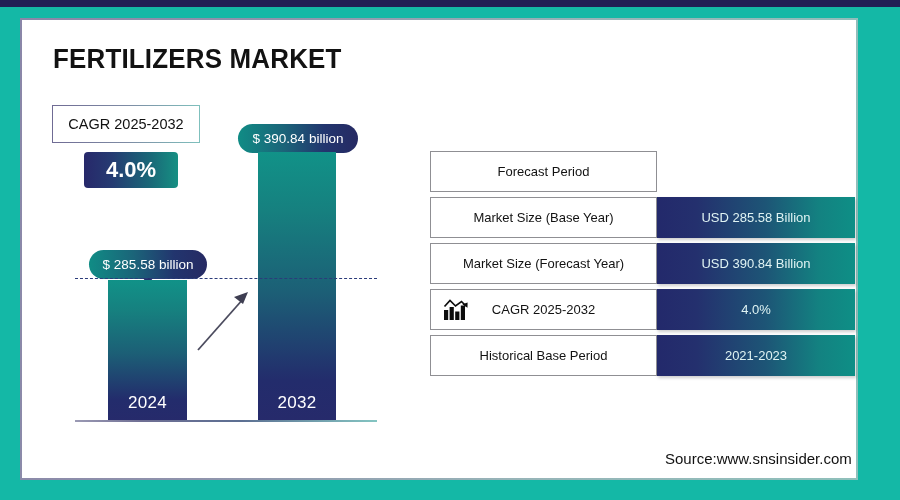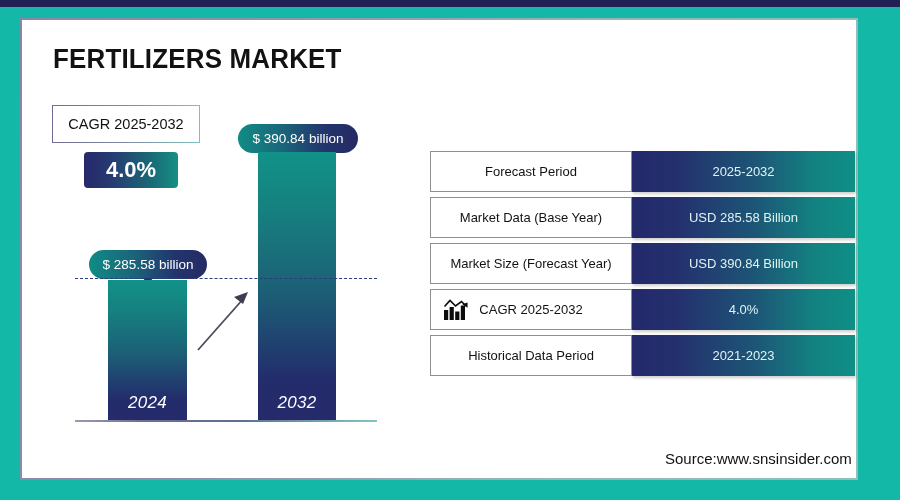--- a/index.html
+++ b/index.html
@@ -94,21 +94,20 @@
     justify-content: center;
     color: #ffffff;
     font-size: 22px;
     font-weight: bold;
   }
 
   
   .bar {
     position: absolute;
     background: linear-gradient(180deg, #119288 0%, #16807f 22%, #1c5f76 52%, #232c6c 85%, #262a6b 100%);
-    font-style: italic;
   }
   .bar-2024 {
     left: 108px;
     top: 280px;
     width: 79px;
     height: 141px;
   }
   .bar-2032 {
     left: 258px;
     top: 152px;
@@ -199,21 +198,21 @@
     width: 425px;
   }
   .trow {
     position: relative;
     height: 41px;
     margin-bottom: 5px;
     display: flex;
     align-items: stretch;
   }
   .tlabel {
-    width: 202px;
+    width: 227px;
     background: #ffffff;
     border: 1.3px solid #8f8f93;
     box-sizing: border-box;
     display: flex;
     align-items: center;
     justify-content: center;
     position: relative;
     font-size: 13px;
     color: #121212;
     white-space: nowrap;
@@ -292,28 +291,25 @@
       <polygon points="58,10 44,15 53,22" fill="#3e3e52"></polygon>
     </svg>
   </div>
 
   <div class="table">
 
     <div class="trow">
       <div class="tlabel">
         <span>Forecast Period</span>
       </div>
-      <div class="tvalue">
-        <span>2025-2032</span>
-      </div>
-    </div>
-
-    <div class="trow">
-      <div class="tlabel">
-        <span>Market Data (Base Year)</span>
+    </div>
+
+    <div class="trow">
+      <div class="tlabel">
+        <span>Market Size (Base Year)</span>
       </div>
       <div class="tvalue">
         <span>USD 285.58 Billion</span>
       </div>
     </div>
 
     <div class="trow">
       <div class="tlabel">
         <span>Market Size (Forecast Year)</span>
       </div>
@@ -334,21 +330,21 @@
         </svg>
         <span>CAGR 2025-2032</span>
       </div>
       <div class="tvalue">
         <span>4.0%</span>
       </div>
     </div>
 
     <div class="trow">
       <div class="tlabel">
-        <span>Historical Data Period</span>
+        <span>Historical Base Period</span>
       </div>
       <div class="tvalue">
         <span>2021-2023</span>
       </div>
     </div>
 
   </div>
 
   <div class="source">Source:www.snsinsider.com</div>
 

